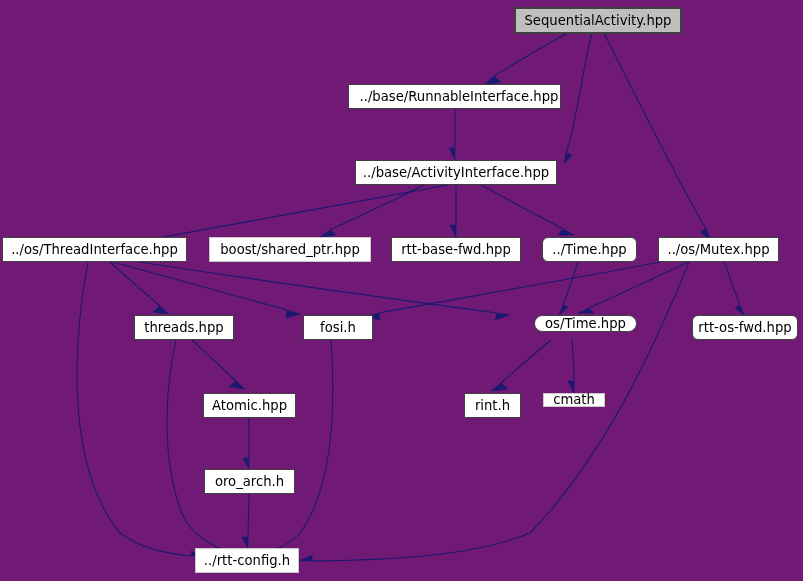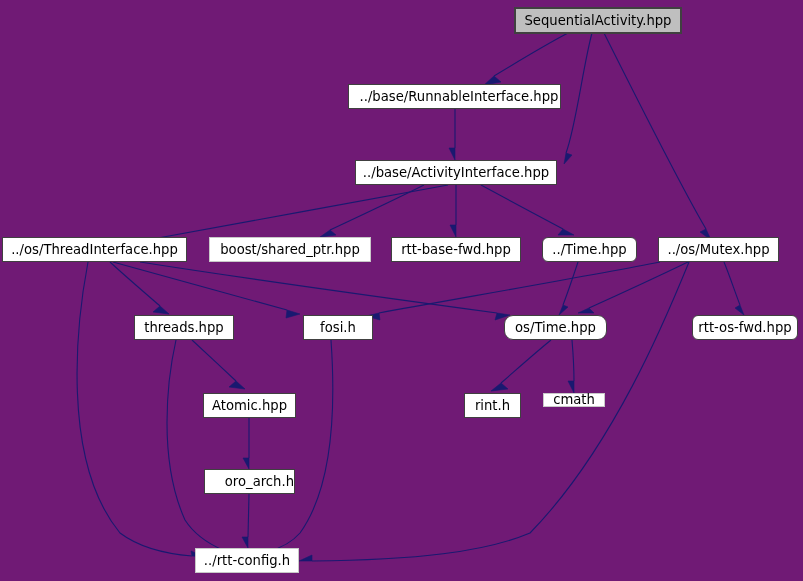--- a/index.html
+++ b/index.html
@@ -147,36 +147,36 @@
       </div>
       <div class="node-box" style="left: 658px; top: 237px; width: 121px; height: 25px;">
         <span class="node-label">../os/Mutex.hpp</span>
       </div>
       <div class="node-box" style="left: 134px; top: 315px; width: 100px; height: 25px;">
         <span class="node-label">threads.hpp</span>
       </div>
       <div class="node-box" style="left: 303px; top: 315px; width: 70px; height: 25px;">
         <span class="node-label">fosi.h</span>
       </div>
-      <div class="node-box" style="left: 504px; top: 315px; width: 103px; height: 25px; border-radius: 9px;">
+      <div class="node-box" style="left: 534px; top: 315px; width: 103px; height: 17px; border-radius: 9px;">
         <span class="node-label">os/Time.hpp</span>
       </div>
       <div class="node-box" style="left: 692px; top: 315px; width: 106px; height: 25px; border-radius: 6px;">
         <span class="node-label">rtt-os-fwd.hpp</span>
       </div>
       <div class="node-box" style="left: 203px; top: 393px; width: 93px; height: 25px;">
         <span class="node-label">Atomic.hpp</span>
       </div>
       <div class="node-box" style="left: 464px; top: 393px; width: 57px; height: 25px;">
         <span class="node-label">rint.h</span>
       </div>
       <div class="node-box external" style="left: 543px; top: 393px; width: 62px; height: 14px;">
         <span class="node-label">cmath</span>
       </div>
-      <div class="node-box" style="left: 204px; top: 469px; width: 91px; height: 25px; justify-content: flex-end;">
+      <div class="node-box" style="left: 204px; top: 469px; width: 91px; height: 25px;">
         <span class="node-label">oro_arch.h</span>
       </div>
       <div class="node-box external" style="left: 195px; top: 548px; width: 104px; height: 25px;">
         <span class="node-label">../rtt-config.h</span>
       </div>
     </div>
 
 </div>
 
 </body></html>

